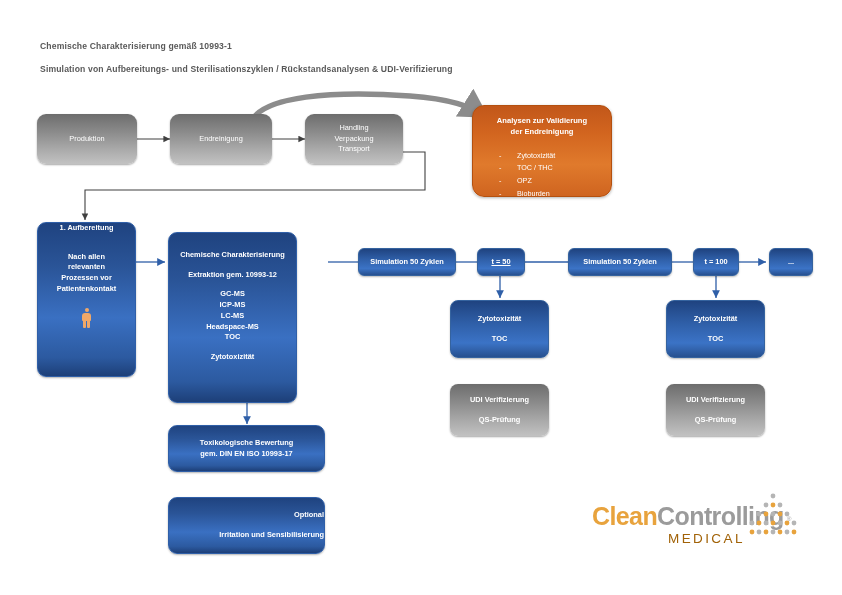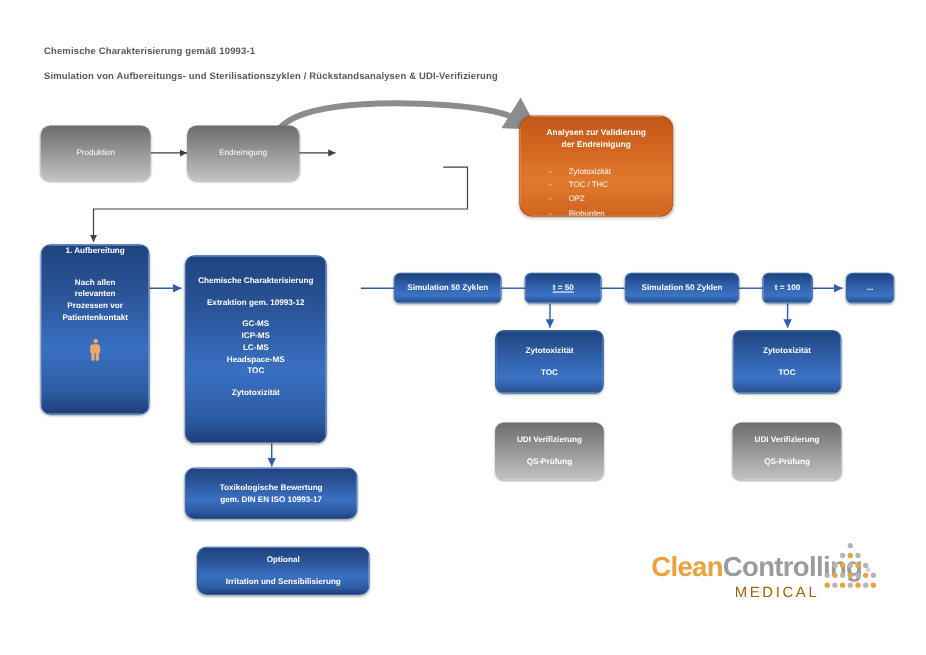--- a/index.html
+++ b/index.html
@@ -171,20 +171,25 @@
   </svg>
 
   <div class="node gray" style="left:170px;top:114px;width:102px;height:50px;">
     <span class="ln">Endreinigung</span>
   </div>
 
   <div class="node gray" style="left:37px;top:114px;width:100px;height:50px;">
     <span class="ln">Produktion</span>
   </div>
 
+  <div class="node gray" style="left:305px;top:114px;width:98px;height:50px;">
+    <span class="ln">Handling</span>
+    <span class="ln">Verpackung</span>
+    <span class="ln">Transport</span>
+  </div>
 
   <div class="node orange" style="left:472px;top:105px;width:140px;height:92px;">
     <div class="ohead">
       <span class="ln">Analysen zur Validierung</span>
       <span class="ln">der Endreinigung</span>
     </div>
     <ul>
       <li>
           <span class="dash">-</span>
           <span>Zytotoxizität</span>
@@ -235,21 +240,21 @@
     <span class="ln bold">Headspace-MS</span>
     <span class="ln bold">TOC</span>
     <div class="gap"></div>
     <span class="ln bold">Zytotoxizität</span>
   </div>
 
   <div class="node blue-sm" style="left:358px;top:248px;width:98px;height:28px;">
     <span class="ln bold">Simulation 50 Zyklen</span>
   </div>
 
-  <div class="node blue-sm" style="left:477px;top:248px;width:70px;height:28px;text-decoration:underline;">
+  <div class="node blue-sm" style="left:477px;top:248px;width:48px;height:28px;text-decoration:underline;">
     <span class="ln bold">t = 50</span>
   </div>
 
   <div class="node blue-sm" style="left:568px;top:248px;width:104px;height:28px;">
     <span class="ln bold">Simulation 50 Zyklen</span>
   </div>
 
   <div class="node blue-sm" style="left:693px;top:248px;width:46px;height:28px;">
     <span class="ln bold">t = 100</span>
   </div>
@@ -280,21 +285,21 @@
     <span class="ln bold">UDI Verifizierung</span>
     <div class="gap"></div>
     <span class="ln bold">QS-Prüfung</span>
   </div>
 
   <div class="node blue" style="left:168px;top:425px;width:157px;height:47px;">
     <span class="ln bold">Toxikologische Bewertung</span>
     <span class="ln bold">gem. DIN EN ISO 10993-17</span>
   </div>
 
-  <div class="node blue" style="left:179px;top:497px;width:157px;height:44px;">
+  <div class="node blue" style="left:168px;top:497px;width:157px;height:57px;align-items:flex-end;">
     <span class="ln bold">Optional</span>
     <div class="gap"></div>
     <span class="ln bold">Irritation und Sensibilisierung</span>
   </div>
 
   <div id="logo">
     <div class="logo-word">
       <span class="logo-clean">Clean</span><span class="logo-ctrl">Controlling</span>
     </div>
     <svg id="dots" viewBox="0 0 70 46">

